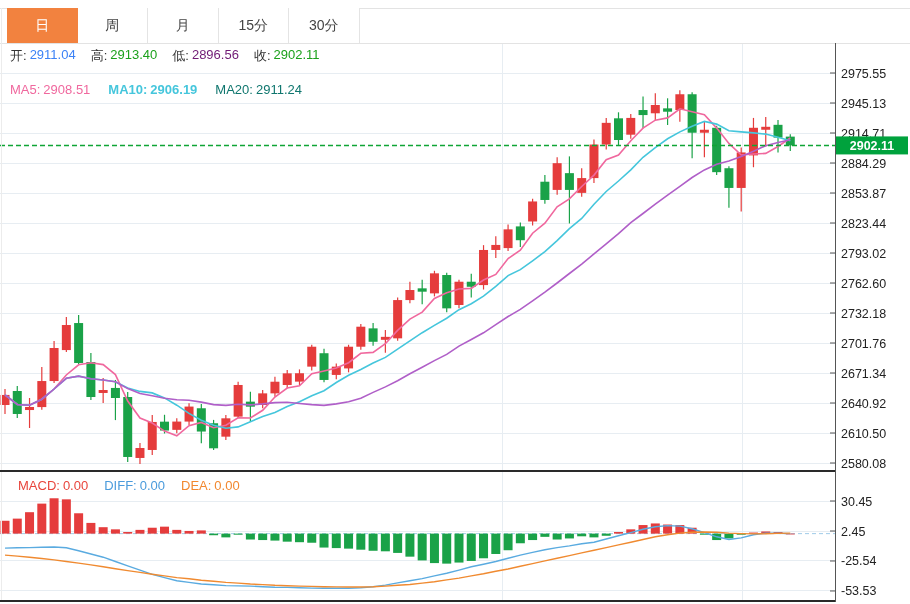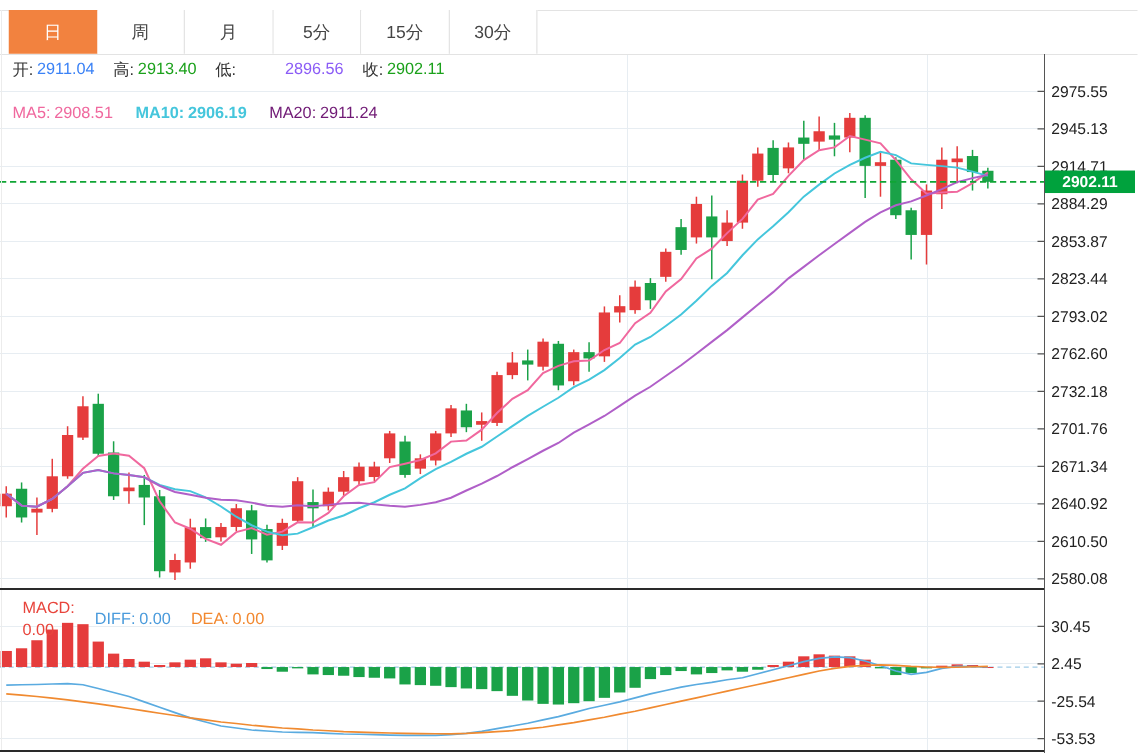--- a/index.html
+++ b/index.html
@@ -305,61 +305,60 @@
       <g>
         <rect x="836" y="136.42603550295846" width="72" height="18" fill="#00a23d"></rect>
         <text x="872" y="149.92603550295846" font-size="12.5" font-weight="bold" fill="#fff" text-anchor="middle">2902.11</text>
       </g>
     </svg>
 
   <div class="tabbar" id="tabbar">
       <div class="tab active" style="background: rgb(242, 130, 63);">日</div>
       <div class="tab">周</div>
       <div class="tab">月</div>
-      <div class="tab">5分</div>
       <div class="tab">15分</div>
       <div class="tab">30分</div>
     </div>
 
   <div class="row ohlc-row">
     <span class="pair">
       <span class="lbl">开:</span>
       <span class="val-green" style="color: #3b82f6; text-align: right;">2911.04</span>
     </span>
     <span class="pair">
       <span class="lbl">高:</span>
       <span class="val-green" style="color: rgb(27, 161, 27);">2913.40</span>
     </span>
     <span class="pair">
       <span class="lbl">低:</span>
-      <span class="val-green" style="color: #8b5cf6; margin-left: 36px;">2896.56</span>
+      <span class="val-green" style="color: #701a75;">2896.56</span>
     </span>
     <span class="pair">
       <span class="lbl">收:</span>
       <span class="val-green" style="color: rgb(27, 161, 27);">2902.11</span>
     </span>
   </div>
 
   <div class="row ma-row">
     <span class="pair ma5" style="color: rgb(240, 104, 158);">
       <span>MA5:</span>
       <span>2908.51</span>
     </span>
     <span class="pair ma10" style="color: rgb(69, 198, 220); font-weight: bold;">
       <span>MA10:</span>
       <span>2906.19</span>
     </span>
-    <span class="pair ma20" style="color: #701a75;">
+    <span class="pair ma20" style="color: #0f766e;">
       <span>MA20:</span>
       <span>2911.24</span>
     </span>
   </div>
 
   <div class="row macd-row">
-    <span class="pair macd-p" style="color: rgb(232, 69, 60); flex-direction: column;">
+    <span class="pair macd-p" style="color: rgb(232, 69, 60);">
       <span>MACD:</span>
       <span>0.00</span>
     </span>
     <span class="pair diff-p" style="color: rgb(74, 155, 220);">
       <span>DIFF:</span>
       <span>0.00</span>
     </span>
     <span class="pair dea-p" style="color: rgb(242, 136, 47);">
       <span>DEA:</span>
       <span>0.00</span>

